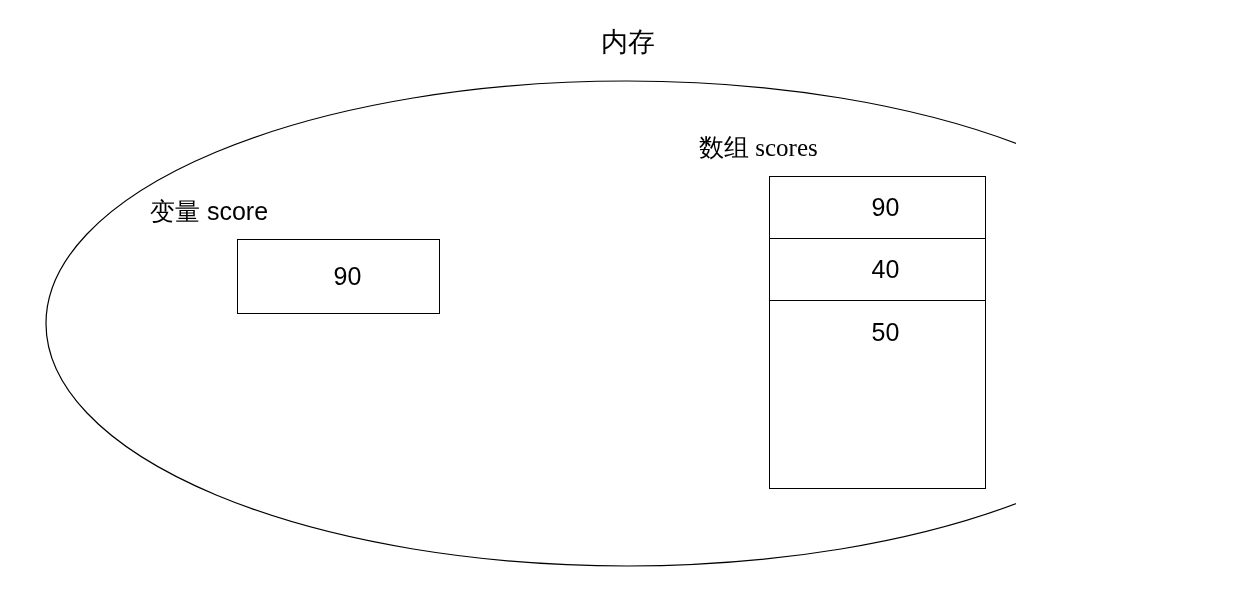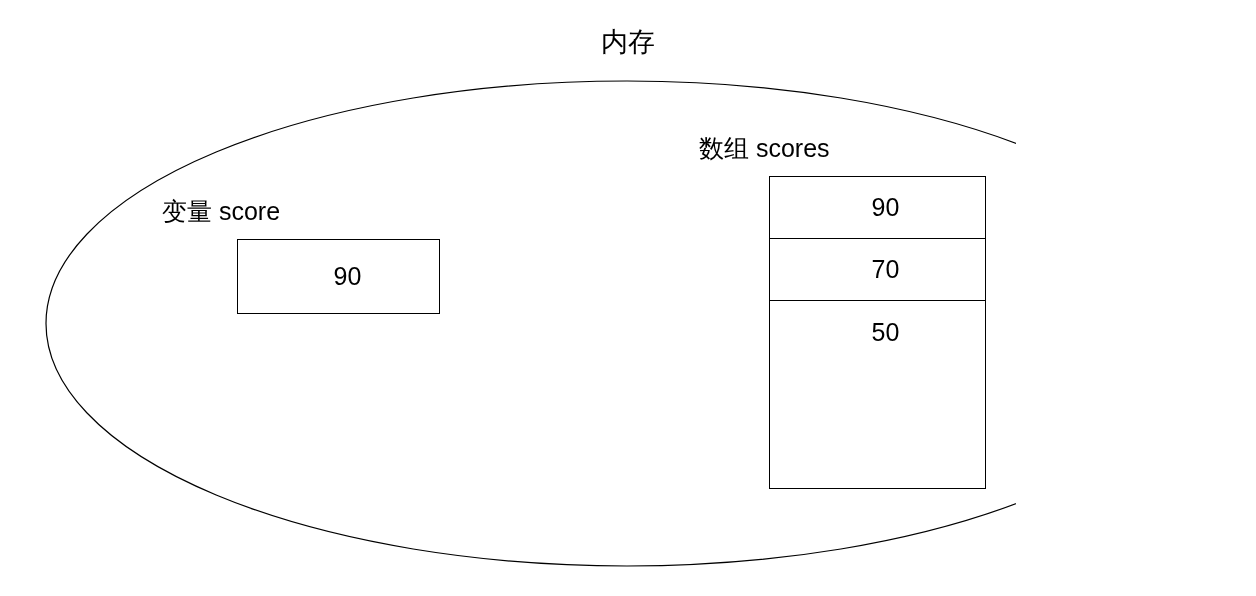--- a/index.html
+++ b/index.html
@@ -39,26 +39,27 @@
     color: #000000;
   }
   .group-label {
     position: absolute;
     font-size: 25px;
     line-height: 30px;
     color: #000000;
     white-space: nowrap;
   }
   #variable-label {
-    left: 162px;
+    left: 150px;
     top: 196px;
   }
   #array-label {
     left: 699px;
     top: 133px;
+    font-family: Liberation Serif, serif;
   }
   .var-box {
     position: absolute;
     left: 237px;
     top: 239px;
     width: 203px;
     height: 75px;
     border: 1px solid #000000;
     box-sizing: border-box;
     background: #ffffff;
@@ -119,20 +120,20 @@
     <div class="var-box-value">90</div>
   </div>
 
   <div class="group-label" id="array-label">数组 scores</div>
 
   <div class="array-table">
     <div class="array-cell">
       <span>90</span>
     </div>
     <div class="array-cell">
-      <span>70</span>
+      <span>40</span>
     </div>
     <div class="array-cell">
       <span>50</span>
     </div>
   </div>
 
 </div>
 
 </body></html>

